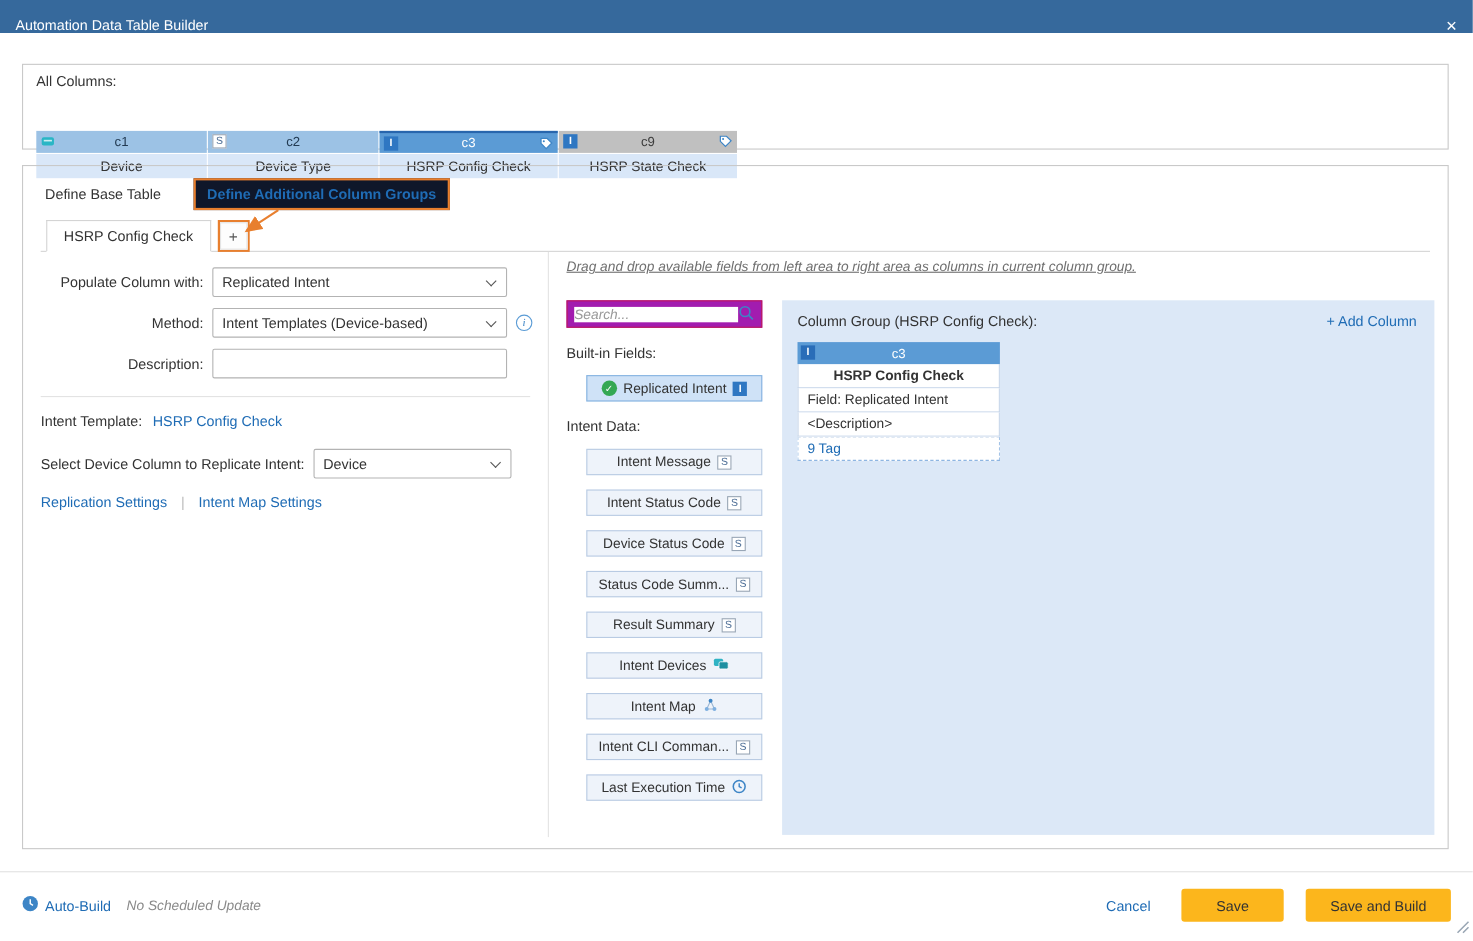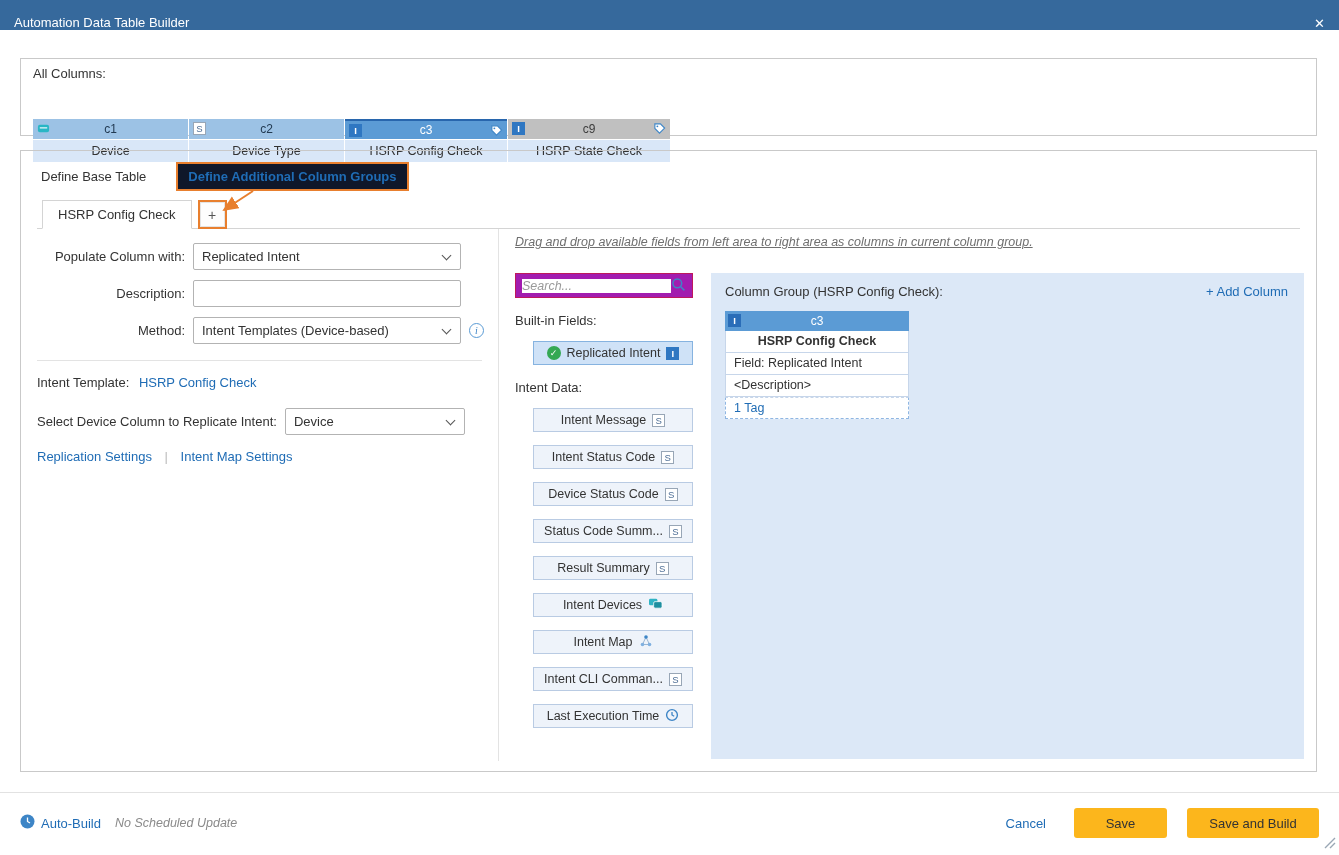--- a/index.html
+++ b/index.html
@@ -194,31 +194,31 @@
 
       <div class="frow">
         <span class="flabel">Populate Column with:</span>
         <div class="dropdown">
           <span>Replicated Intent</span>
           <span class="dd-arrow"></span>
         </div>
       </div>
 
       <div class="frow">
-        <span class="flabel">Description:</span>
-        <input class="text-input" type="text" style="">
-      </div>
-
-      <div class="frow">
         <span class="flabel">Method:</span>
         <div class="dropdown">
           <span>Intent Templates (Device-based)</span>
           <span class="dd-arrow"></span>
         </div>
         <span class="info-icon">i</span>
+      </div>
+
+      <div class="frow">
+        <span class="flabel">Description:</span>
+        <input class="text-input" type="text" style="">
       </div>
 
       <div class="left-divider"></div>
 
       <div class="it-row">
         <span>Intent Template:</span>
         <span class="link" style="margin-left:6px;">HSRP Config Check</span>
       </div>
 
       <div class="dc-row">
@@ -332,21 +332,21 @@
       </div>
 
       <div class="card">
         <div class="card-hdr">
           <span class="badge-i">I</span>
           <span>c3</span>
         </div>
         <div class="card-row row-name">HSRP Config Check</div>
         <div class="card-row">Field: Replicated Intent</div>
         <div class="card-row">&lt;Description&gt;</div>
-        <div class="card-row row-tag">1 Tag</div>
+        <div class="card-row row-tag">9 Tag</div>
       </div>
     </div>
 
   </div>
 
   <div class="footer-sep"></div>
   <div class="footer">
     <span>
       <svg width="15" height="15" viewBox="0 0 15 15">
           <circle cx="7.5" cy="7.5" r="7" fill="#3d85c6"></circle>

